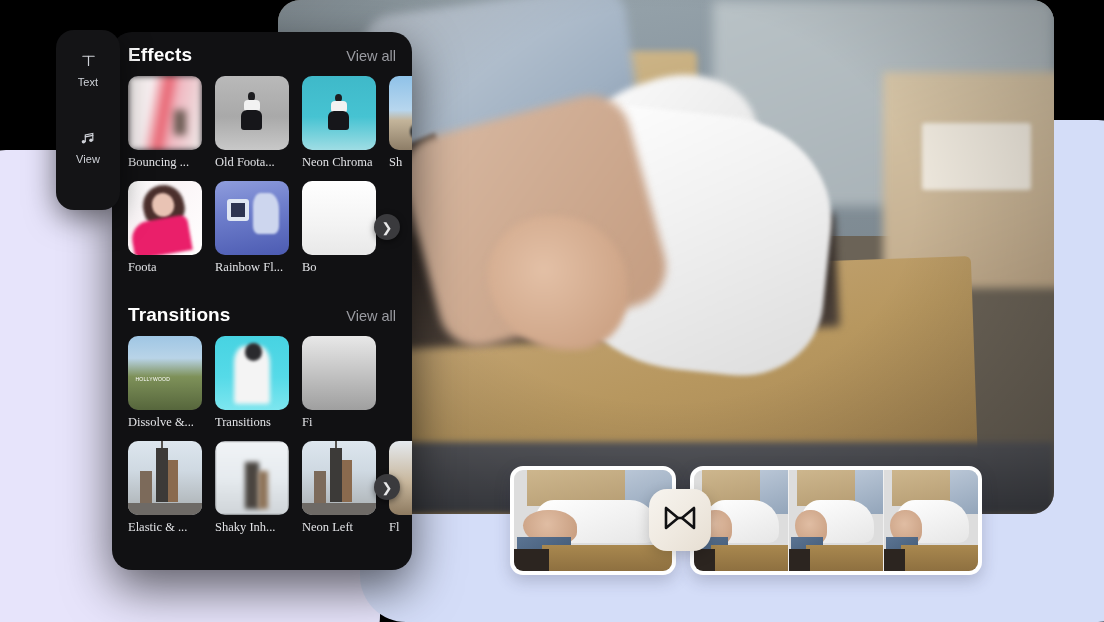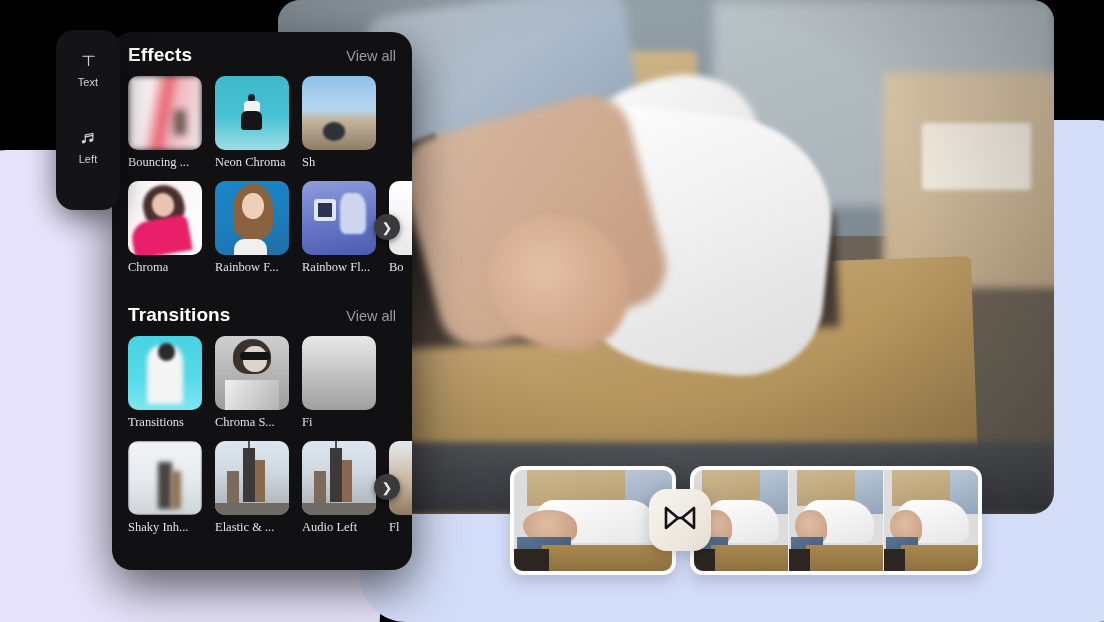--- a/index.html
+++ b/index.html
@@ -280,39 +280,51 @@
 
     <div class="rail-item">
       <span class="rail-ico">
         <svg width="18" height="18" viewBox="0 0 24 24" fill="none" stroke="currentColor" stroke-width="1.6" stroke-linecap="round">
           <circle cx="6" cy="17" r="2.4" fill="currentColor" stroke="none"></circle>
           <circle cx="16" cy="15" r="2.4" fill="currentColor" stroke="none"></circle>
           <path d="M8.4 17V8l10-2v9"></path>
           <path d="M8.4 10.5l10-2"></path>
         </svg>
       </span>
-      <span class="rail-label">Left</span>
+      <span class="rail-label">View</span>
     </div>
 
   </div>
 
   <div class="panel">
 
     <div class="sec-head">
       <span class="sec-title">Effects</span>
       <span class="view-all">View all</span>
     </div>
 
     <div class="grid-wrap">
       <div class="row">
         <div class="card">
           <div class="thumb">
               <div class="t t-bounce"></div>
             </div>
           <div class="cap">Bouncing ...</div>
+        </div>
+        <div class="card">
+          <div class="thumb">
+              <div class="t t-old">
+                <div class="fig">
+                  <div class="head"></div>
+                  <div class="torso"></div>
+                  <div class="legs"></div>
+                </div>
+              </div>
+            </div>
+          <div class="cap">Old Foota...</div>
         </div>
         <div class="card">
           <div class="thumb">
               <div class="t t-neon">
                 <div class="fig">
                   <div class="head"></div>
                   <div class="torso"></div>
                   <div class="legs"></div>
                 </div>
               </div>
@@ -331,31 +343,21 @@
 
       <div class="row">
         <div class="card">
           <div class="thumb">
               <div class="t t-flash">
                 <div class="hair"></div>
                 <div class="face"></div>
                 <div class="top"></div>
               </div>
             </div>
-          <div class="cap">Chroma</div>
-        </div>
-        <div class="card">
-          <div class="thumb">
-              <div class="t t-rain">
-                <div class="hair"></div>
-                <div class="face"></div>
-                <div class="top"></div>
-              </div>
-            </div>
-          <div class="cap">Rainbow F...</div>
+          <div class="cap">Foota</div>
         </div>
         <div class="card">
           <div class="thumb">
               <div class="t t-vint">
                 <div class="mon"></div>
                 <div class="per"></div>
               </div>
             </div>
           <div class="cap">Rainbow Fl...</div>
         </div>
@@ -370,81 +372,76 @@
 
     <div class="sec-head" style="padding-top:18px;">
       <span class="sec-title">Transitions</span>
       <span class="view-all">View all</span>
     </div>
 
     <div class="grid-wrap">
       <div class="row">
         <div class="card">
           <div class="thumb">
+              <div class="t t-hwood"></div>
+            </div>
+          <div class="cap">Dissolve &amp;...</div>
+        </div>
+        <div class="card">
+          <div class="thumb">
               <div class="t t-flick">
                 <div class="fig2"></div>
                 <div class="hd"></div>
               </div>
             </div>
           <div class="cap">Transitions</div>
         </div>
         <div class="card">
           <div class="thumb">
-              <div class="t t-chroma">
-                <div class="bd"></div>
-                <div class="hd"></div>
-                <div class="fc"></div>
-                <div class="gl"></div>
-              </div>
-            </div>
-          <div class="cap">Chroma S...</div>
-        </div>
-        <div class="card">
-          <div class="thumb">
               <div class="t t-fi"></div>
             </div>
           <div class="cap">Fi</div>
         </div>
       </div>
 
       <div class="chev" style="top:138px;">❯</div>
 
       <div class="row">
-        <div class="card">
-          <div class="thumb">
-              <div class="t t-shaky">
-                <div class="b1"></div>
-                <div class="b2"></div>
-              </div>
-            </div>
-          <div class="cap">Shaky Inh...</div>
-        </div>
         <div class="card">
           <div class="thumb">
               <div class="t t-city">
                 <div class="ant"></div>
                 <div class="b1"></div>
                 <div class="b2"></div>
                 <div class="b3"></div>
                 <div class="b4"></div>
               </div>
             </div>
           <div class="cap">Elastic &amp; ...</div>
         </div>
         <div class="card">
           <div class="thumb">
+              <div class="t t-shaky">
+                <div class="b1"></div>
+                <div class="b2"></div>
+              </div>
+            </div>
+          <div class="cap">Shaky Inh...</div>
+        </div>
+        <div class="card">
+          <div class="thumb">
               <div class="t t-city">
                 <div class="ant"></div>
                 <div class="b1"></div>
                 <div class="b2"></div>
                 <div class="b3"></div>
                 <div class="b4"></div>
               </div>
             </div>
-          <div class="cap">Audio Left</div>
+          <div class="cap">Neon Left</div>
         </div>
         <div class="card">
           <div class="thumb">
               <div class="t t-fl2"></div>
             </div>
           <div class="cap">Fl</div>
         </div>
       </div>
     </div>
   </div>

